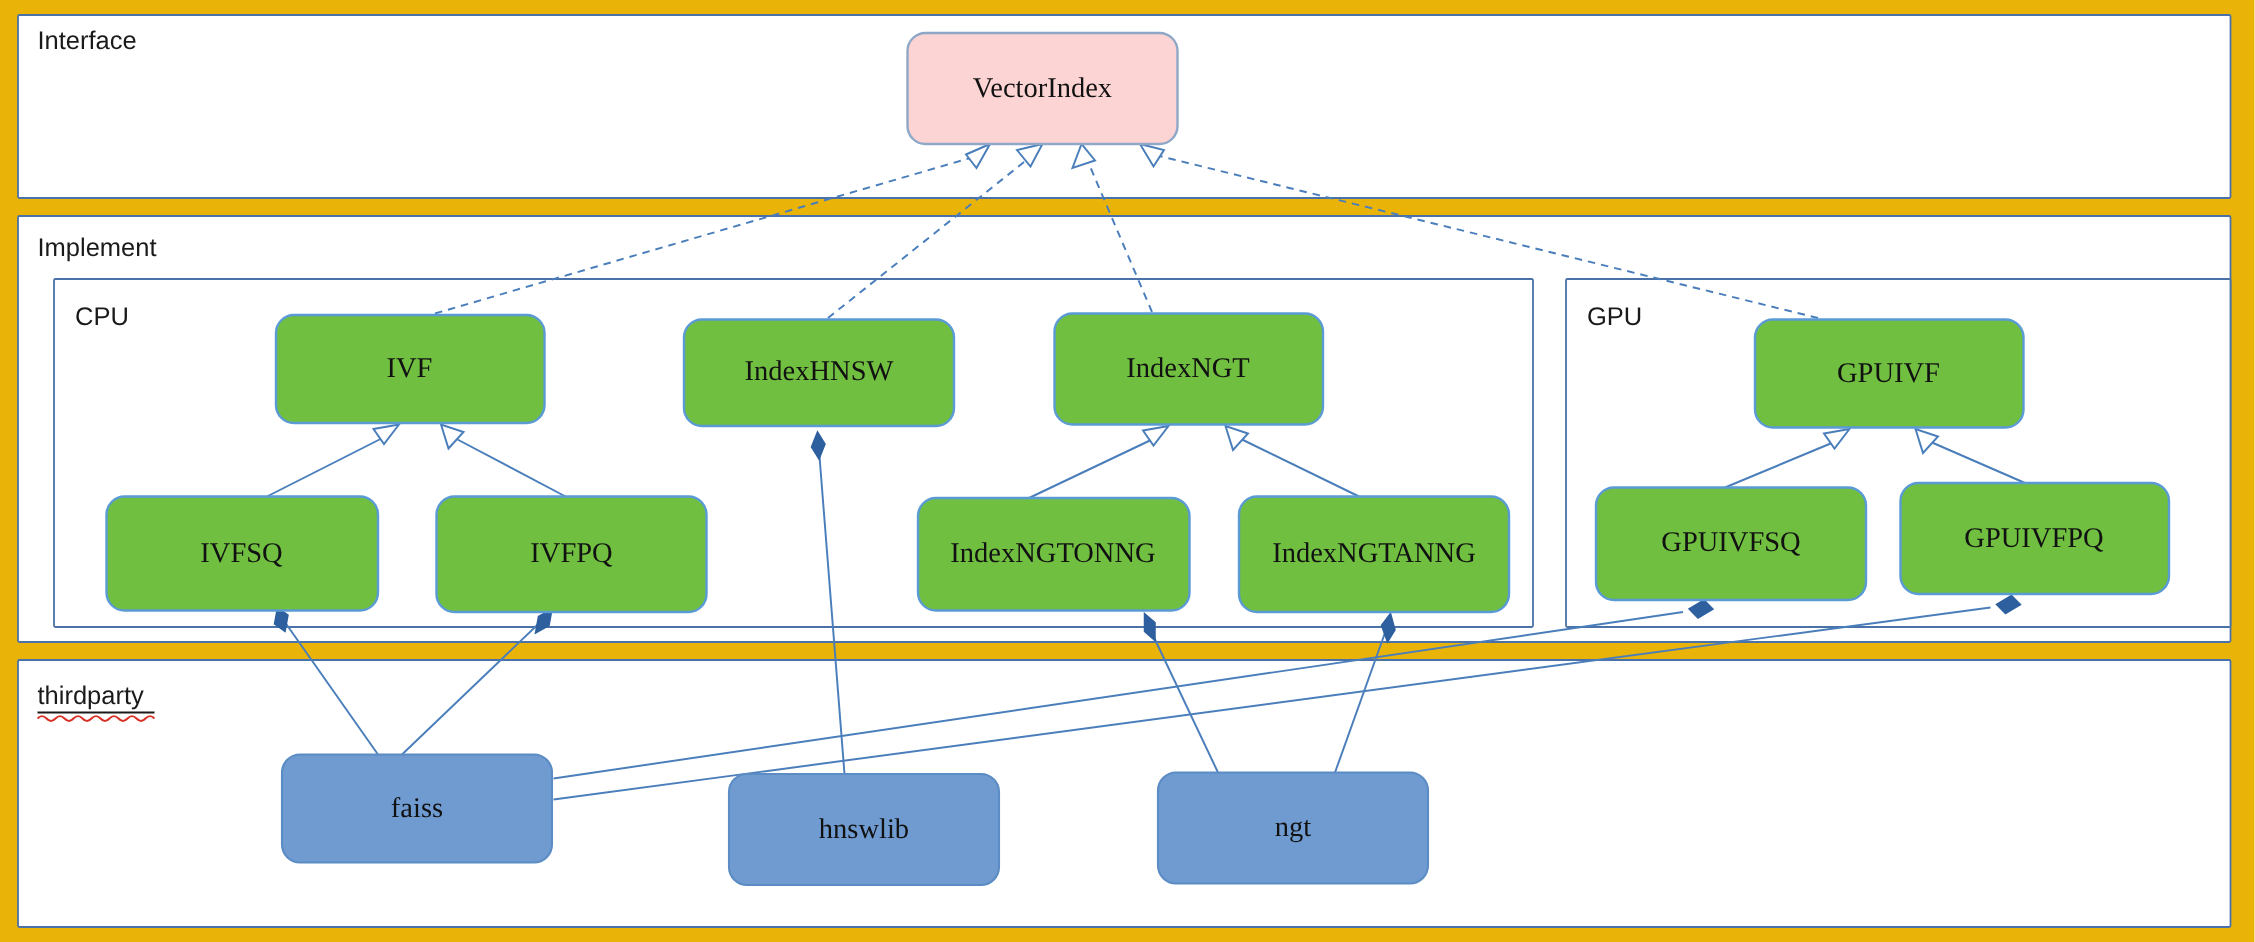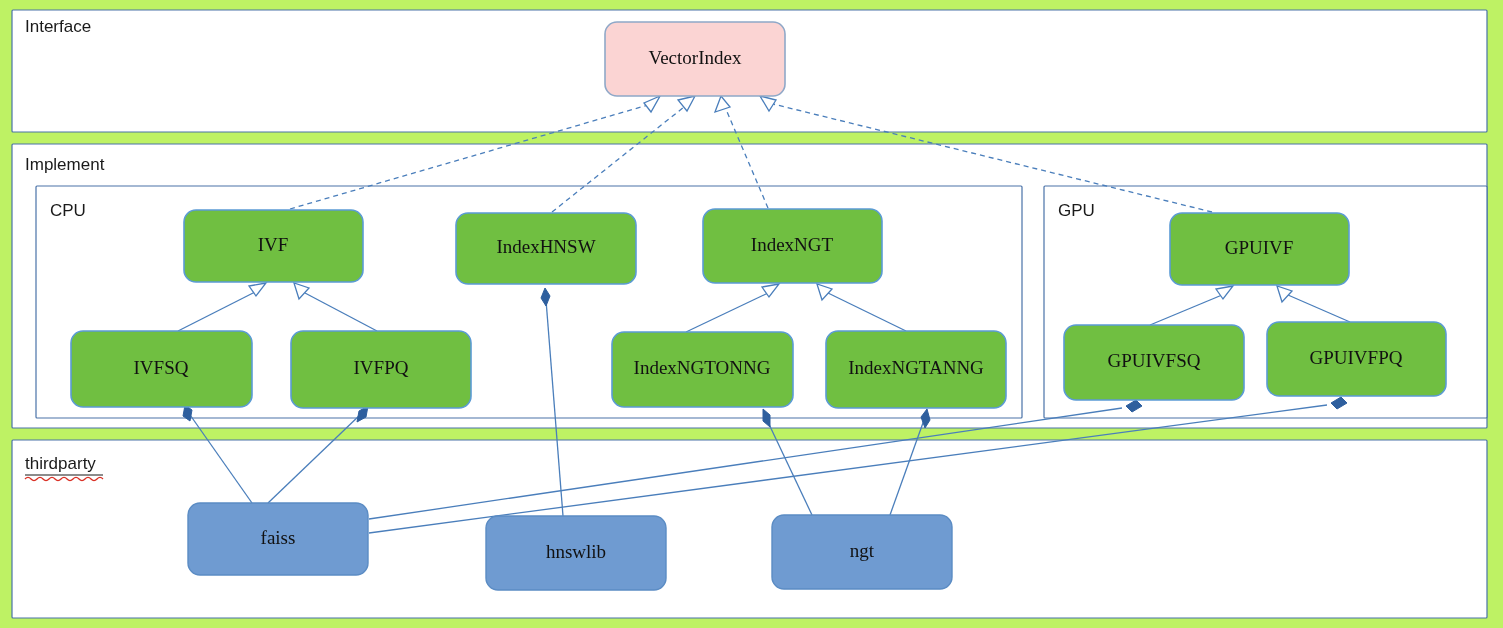--- a/index.html
+++ b/index.html
@@ -7,21 +7,21 @@
     padding: 0;
     background: #ffffff;
   }
   body {
     font-family: "Liberation Sans", sans-serif;
   }
   #diagram-root {
     position: relative;
     width: 1503px;
     height: 628px;
-    background: #bef264;
+    background: #eab308;
     overflow: hidden;
   }
   svg.canvas {
     position: absolute;
     top: 0;
     left: 0;
     width: 1503px;
     height: 628px;
   }
   .container-rect {

